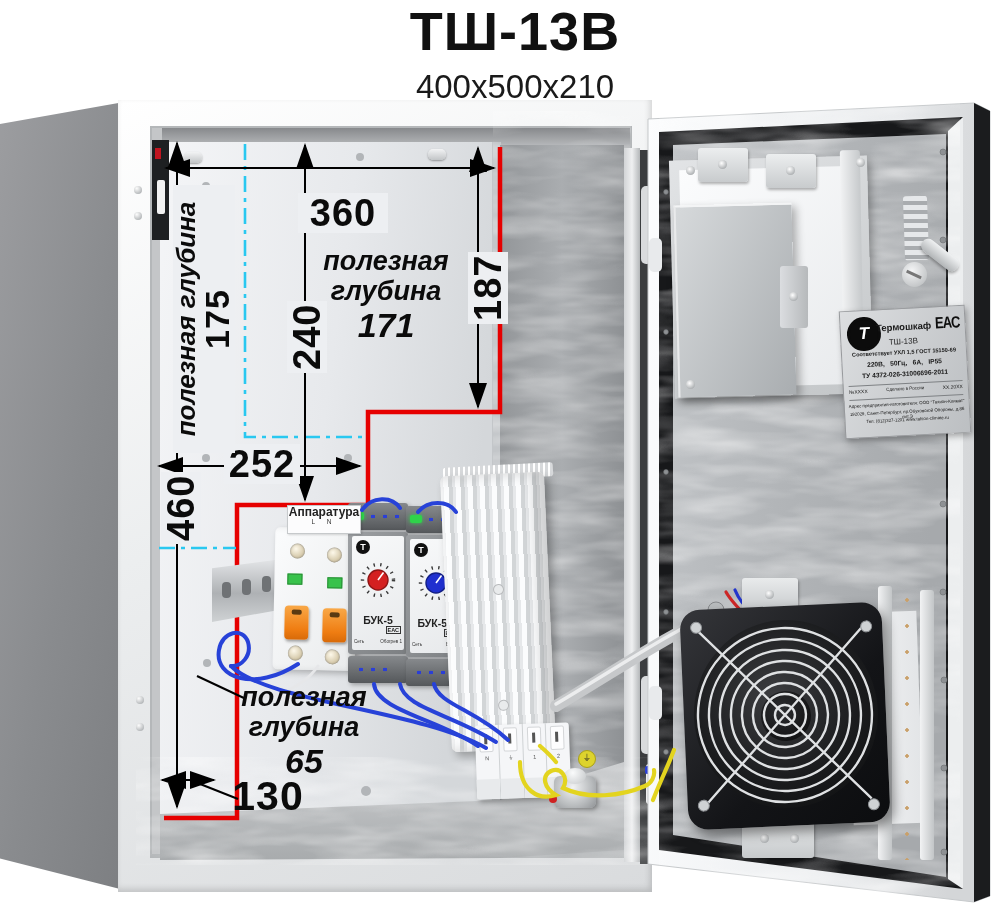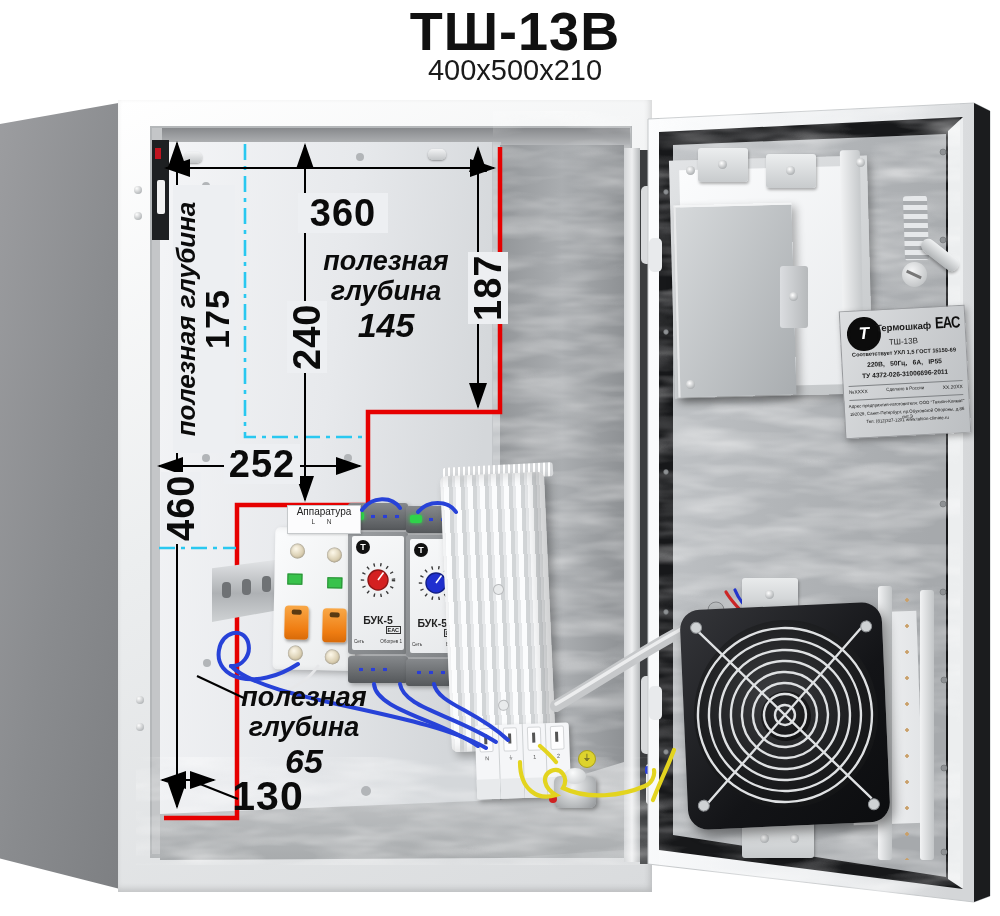--- a/index.html
+++ b/index.html
@@ -65,21 +65,21 @@
   .termblock{left:476px;top:724px;width:94px;height:74px;transform:rotate(-2deg);
     background:#f5f6f8;border-radius:3px;box-shadow:2px 3px 5px rgba(0,0,0,.3);display:flex;}
   .tcol{flex:1;border-right:1px solid #cfd2d4;position:relative;}
   .tcol:last-child{border-right:none;}
   .tcol .lev{position:absolute;left:4px;top:3px;width:12px;height:22px;background:#fdfdfe;border:1px solid #d4d6d8;border-radius:2px;}
   .tcol .lev:after{content:"";position:absolute;left:4px;top:5px;width:3px;height:10px;background:#555;}
   .tcol .tl{position:absolute;left:0;top:30px;width:100%;text-align:center;font-size:5.5px;color:#555;}
   .tcol .foot{position:absolute;left:0;bottom:0;width:100%;height:20px;background:#e8eaec;}
   .appbox{left:287px;top:505px;width:72px;height:27px;background:#fcfcfd;border:1px solid #c6c9cb;
     box-shadow:1px 1px 2px rgba(0,0,0,.15);}
-  .appbox .a1{font-size:10px;font-weight:400;text-align:center;color:#222;line-height:12px;}
+  .appbox .a1{font-size:12px;font-weight:700;text-align:center;color:#222;line-height:12px;}
   .appbox .a2{font-size:6.5px;text-align:center;color:#333;line-height:7px;letter-spacing:5px;}
   .gland{left:554px;top:776px;width:42px;height:32px;
     background:radial-gradient(circle at 45% 35%,#f2f3f4,#b9bcbe 60%,#8f9295);border-radius:6px;
     box-shadow:2px 2px 4px rgba(0,0,0,.35);}
   .gland .dome{position:absolute;left:10px;top:-8px;width:22px;height:16px;border-radius:50%;
     background:radial-gradient(circle at 40% 30%,#fafbfc,#c2c5c7);}
   .reddot{left:549px;top:795px;width:8px;height:8px;border-radius:50%;background:#cf2222;}
   .gsym{left:578px;top:750px;width:16px;height:16px;border-radius:50%;background:#ddd32d;border:1px solid #a9a019;
     font-size:9px;line-height:15px;text-align:center;color:#222;}
   .stud{left:646px;top:764px;width:12px;height:40px;background:linear-gradient(90deg,#f0f1f2,#b5b8ba);border-radius:3px;}
@@ -506,25 +506,25 @@
   <div class="abs dimnum ctr" style="left:228px;top:776px;width:80px;font-size:41px;">130</div>
 
   <div class="abs ctr rot" style="left:70px;top:288px;width:268px;height:62px;background:#edeff2;">
     <div class="itl" style="font-size:26px;line-height:1.05;">полезная глубина</div>
     <div class="dimnum" style="font-size:34px;">175</div>
   </div>
 
   <div class="abs ctr pg-block" style="left:310px;top:246px;width:152px;">
     <div class="itl l1">полезная</div>
     <div class="itl l2">глубина</div>
-    <div class="itl val">145</div>
+    <div class="itl val">171</div>
   </div>
 
   <div class="abs ctr pg-block" style="left:228px;top:682px;width:152px;">
     <div class="itl l1">полезная</div>
     <div class="itl l2">глубина</div>
     <div class="itl val">65</div>
   </div>
 
   <div class="abs ctr" style="left:270px;top:0;width:490px;font-size:54px;font-weight:700;letter-spacing:1px;">ТШ-13В</div>
-  <div class="abs ctr" style="left:270px;top:54px;width:490px;font-size:29px;color:#1a1a1a;">400x500x210</div>
+  <div class="abs ctr" style="left:270px;top:68px;width:490px;font-size:33px;color:#1a1a1a;">400x500x210</div>
 
 </div>
 
 </body></html>

